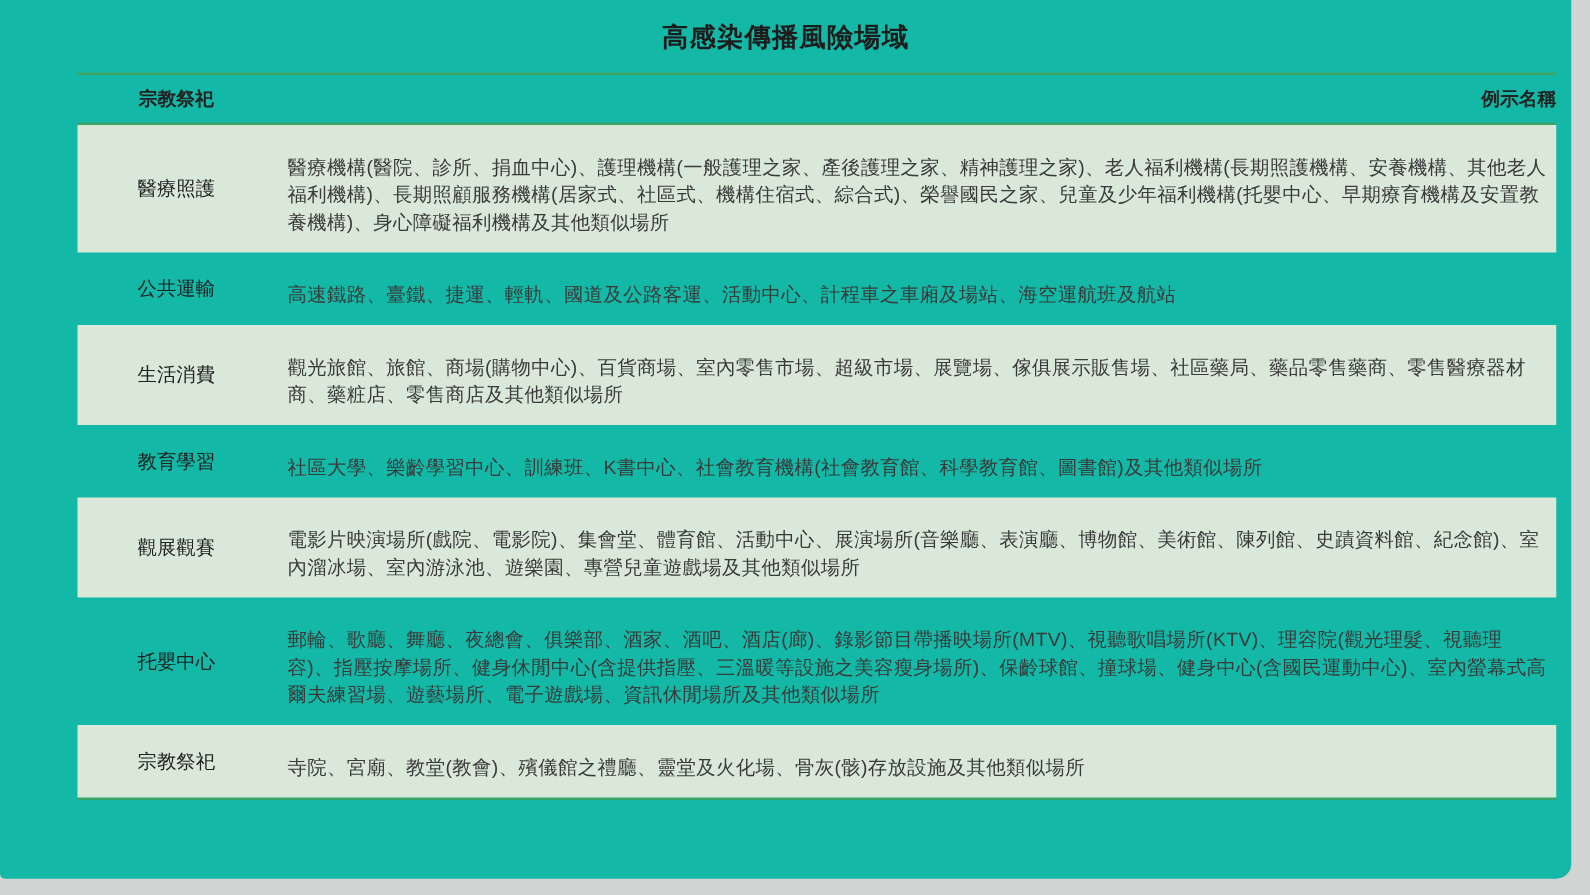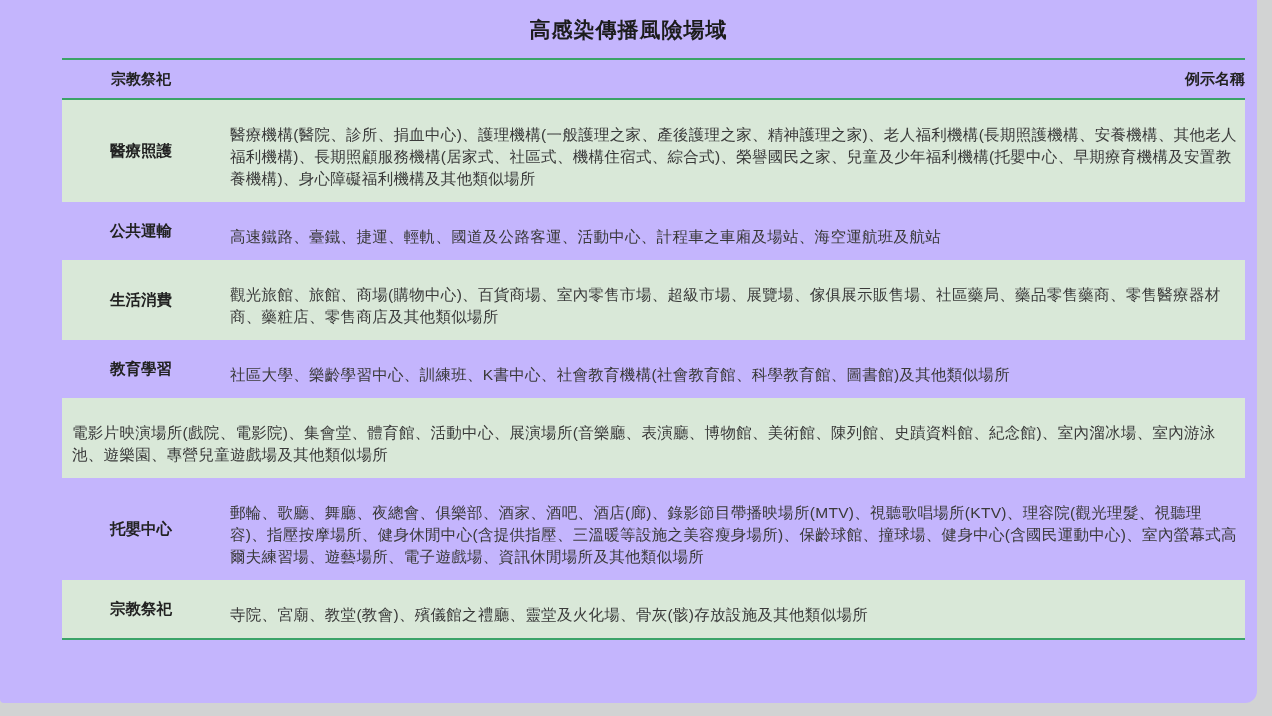--- a/index.html
+++ b/index.html
@@ -5,21 +5,21 @@
   html,body{margin:0;padding:0;}
   body{
     width:1272px;height:716px;
     background:#d2d3d3;
     font-family:"Liberation Sans","DejaVu Sans",sans-serif;
     overflow:hidden;
   }
   .page{
     position:absolute;top:0;left:0;
     width:1257px;height:703px;
-    background:#c4b5fd;
+    background:#14b8a6;
     border-bottom-right-radius:12px;
     border-bottom-left-radius:4px;
     overflow:hidden;
   }
   .title{
     margin:16px 0 14px 0;
     text-align:center;
     font-size:21px;
     font-weight:bold;
     color:#1c1c1c;
@@ -44,21 +44,21 @@
   .th-ex{flex:1;text-align:right;}
   .row{display:flex;}
   .row.alt{background:#d9e8d8;}
   .table{border-bottom:2px solid #3ba368;}
   .cell-cat{
     width:158px;
     flex:0 0 158px;
     display:flex;
     align-items:center;
     justify-content:center;
-    font-weight:bold;
+    font-weight:normal;
     font-size:15.5px;
     color:#222;
     padding:4px 4px;
     box-sizing:border-box;
   }
   .cell-ex{
     flex:1;
     padding:24px 8px 12px 10px;
     font-size:15.5px;
     line-height:22px;
@@ -92,20 +92,21 @@
       <div class="cell-cat">生活消費</div>
       <div class="cell-ex">觀光旅館、旅館、商場(購物中心)、百貨商場、室內零售市場、超級市場、展覽場、傢俱展示販售場、社區藥局、藥品零售藥商、零售醫療器材商、藥粧店、零售商店及其他類似場所</div>
     </div>
 
     <div class="row">
       <div class="cell-cat">教育學習</div>
       <div class="cell-ex">社區大學、樂齡學習中心、訓練班、K書中心、社會教育機構(社會教育館、科學教育館、圖書館)及其他類似場所</div>
     </div>
 
     <div class="row alt">
+      <div class="cell-cat">觀展觀賽</div>
       <div class="cell-ex">電影片映演場所(戲院、電影院)、集會堂、體育館、活動中心、展演場所(音樂廳、表演廳、博物館、美術館、陳列館、史蹟資料館、紀念館)、室內溜冰場、室內游泳池、遊樂園、專營兒童遊戲場及其他類似場所</div>
     </div>
 
     <div class="row">
       <div class="cell-cat">托嬰中心</div>
       <div class="cell-ex">郵輪、歌廳、舞廳、夜總會、俱樂部、酒家、酒吧、酒店(廊)、錄影節目帶播映場所(MTV)、視聽歌唱場所(KTV)、理容院(觀光理髮、視聽理容)、指壓按摩場所、健身休閒中心(含提供指壓、三溫暖等設施之美容瘦身場所)、保齡球館、撞球場、健身中心(含國民運動中心)、室內螢幕式高爾夫練習場、遊藝場所、電子遊戲場、資訊休閒場所及其他類似場所</div>
     </div>
 
     <div class="row alt">
       <div class="cell-cat">宗教祭祀</div>

